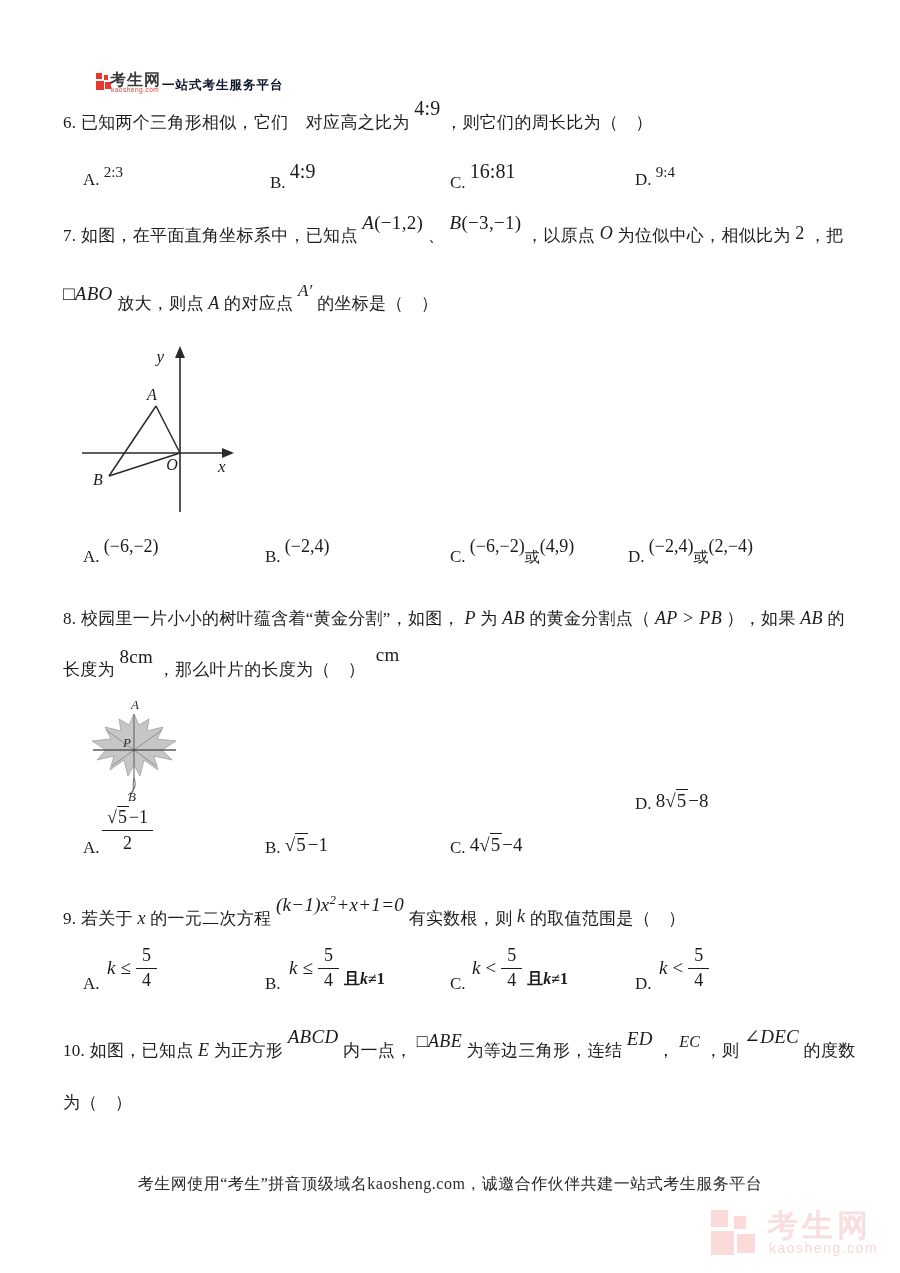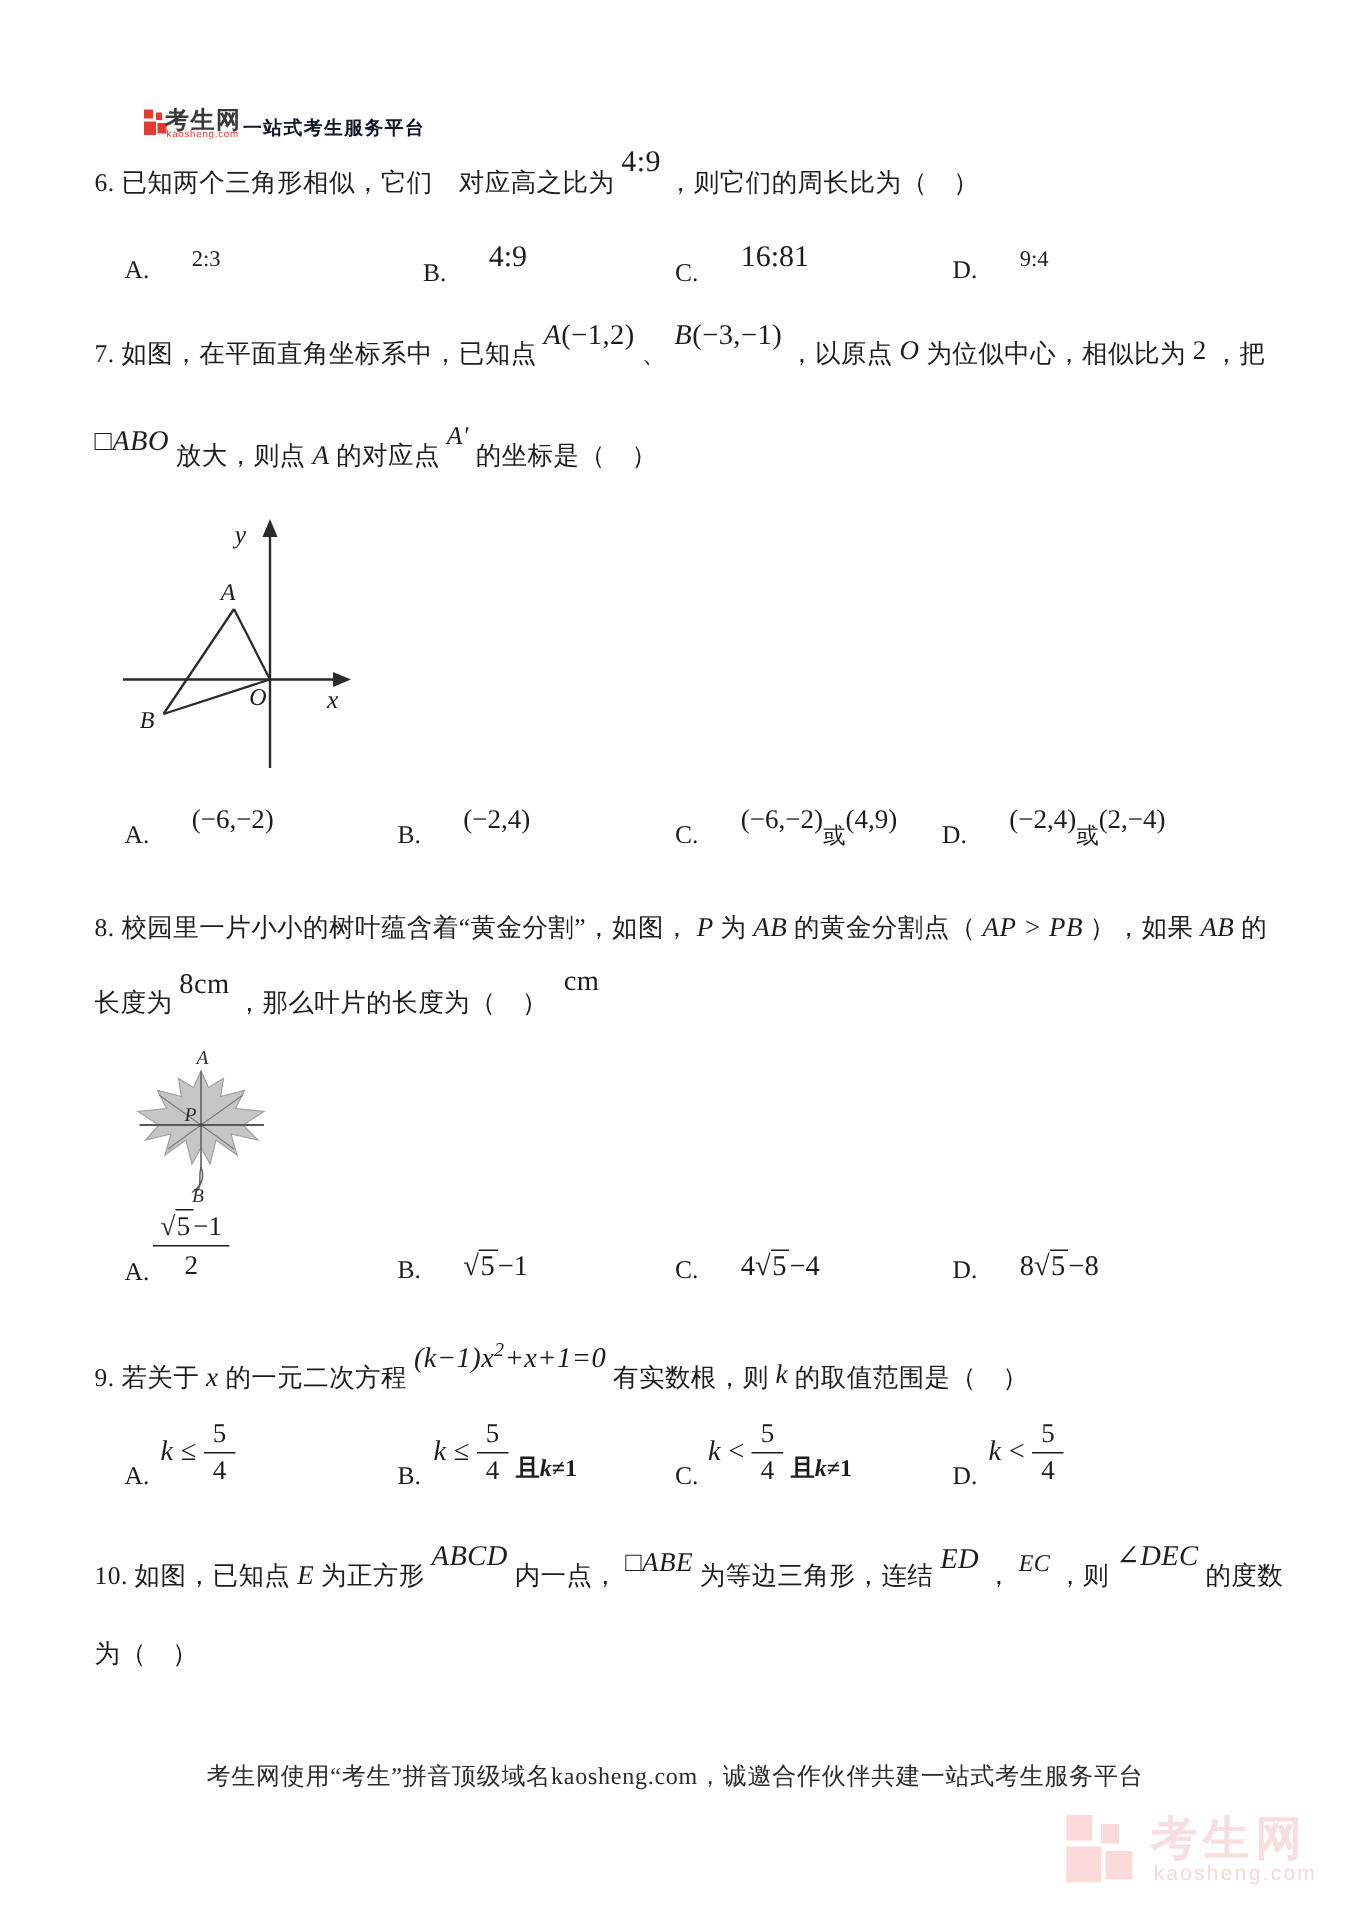--- a/index.html
+++ b/index.html
@@ -8,21 +8,21 @@
     font-family:"Liberation Serif","DejaVu Serif",serif;color:#1c1c1c;
   }
   .abs{position:absolute;}
   .line{position:absolute;font-size:17px;white-space:nowrap;letter-spacing:.3px;line-height:26px;}
   .m{font-style:italic;}
   .up{position:relative;display:inline-block;}
   .r2{top:-2px}.r9{top:-9px}.r11{top:-11px}.r12{top:-12px}.r13{top:-13px}.r14{top:-14px}
   .f13{font-size:13px}.f15{font-size:15px}.f16{font-size:16px}.f18{font-size:18px}.f19{font-size:19px}.f20{font-size:20px}
   .opt{position:absolute;white-space:nowrap;font-size:17px;}
   .opt .lbl{display:inline-block;}
-  .opt .val{display:inline-block;position:relative;margin-left:24px;}
+  .opt .val{display:inline-block;position:relative;margin-left:0;}
   .vr8{top:-8px}.vr10{top:-10px}.vr2{top:-2px}
   .frac{position:absolute;display:inline-flex;flex-direction:column;align-items:center;font-size:18px;line-height:22px;}
   .frac .num{border-bottom:1.4px solid #1c1c1c;padding:0 5px 2px;white-space:nowrap;}
   .frac .den{padding-top:1px;}
   .sqrt{white-space:nowrap;}
   .rad{border-top:1.4px solid #1c1c1c;padding:0 2px 0 1px;}
   .kmath{position:absolute;display:inline-flex;align-items:center;font-size:19px;white-space:nowrap;}
   .kmath .kfrac{display:inline-flex;flex-direction:column;align-items:center;font-size:18px;line-height:22px;margin-left:5px;}
   .kmath .kfrac .num{border-bottom:1.4px solid #1c1c1c;padding:0 6px 2px;}
   .kmath .op{margin-left:5px;font-style:normal;}
@@ -56,21 +56,21 @@
   <div class="line" style="left:63px;top:108px">
     <span>6.</span>
     <span>已知两个三角形相似，它们　对应高之比为</span>
     <span class="up r13 f20">4:9</span>
     <span>，则它们的周长比为（　）</span>
   </div>
   <div class="opt" style="left:83px;top:170px">
     <span class="lbl">A.</span>
     <span class="val vr8 f15">2:3</span>
   </div>
-  <div class="opt" style="left:282px;top:170px">
+  <div class="opt" style="left:270px;top:170px">
     <span class="lbl">B.</span>
     <span class="val vr10 f20">4:9</span>
   </div>
   <div class="opt" style="left:450px;top:170px">
     <span class="lbl">C.</span>
     <span class="val vr10 f20">16:81</span>
   </div>
   <div class="opt" style="left:635px;top:170px">
     <span class="lbl">D.</span>
     <span class="val vr8 f15">9:4</span>
@@ -171,21 +171,21 @@
     <span class="den">2</span>
   </div>
   <div class="opt" style="left:265px;top:836px">
     <span class="lbl">B.</span>
     <span class="val vr2 f19"><span class="sqrt">√<span class="rad">5</span></span><span>−1</span></span>
   </div>
   <div class="opt" style="left:450px;top:836px">
     <span class="lbl">C.</span>
     <span class="val vr2 f19"><span>4</span><span class="sqrt">√<span class="rad">5</span></span><span>−4</span></span>
   </div>
-  <div class="opt" style="left:635px;top:836px">
+  <div class="opt" style="left:635px;top:792px">
     <span class="lbl">D.</span>
     <span class="val vr2 f19"><span>8</span><span class="sqrt">√<span class="rad">5</span></span><span>−8</span></span>
   </div>
 
   <div class="line" style="left:63px;top:900px">
     <span>9.</span>
     <span>若关于</span>
     <span class="m f18">x</span>
     <span>的一元二次方程</span>
     <span class="up r13 f19 m"><span>(k−1)x</span><sup class="f13">2</sup><span>+x+1=0</span></span>

